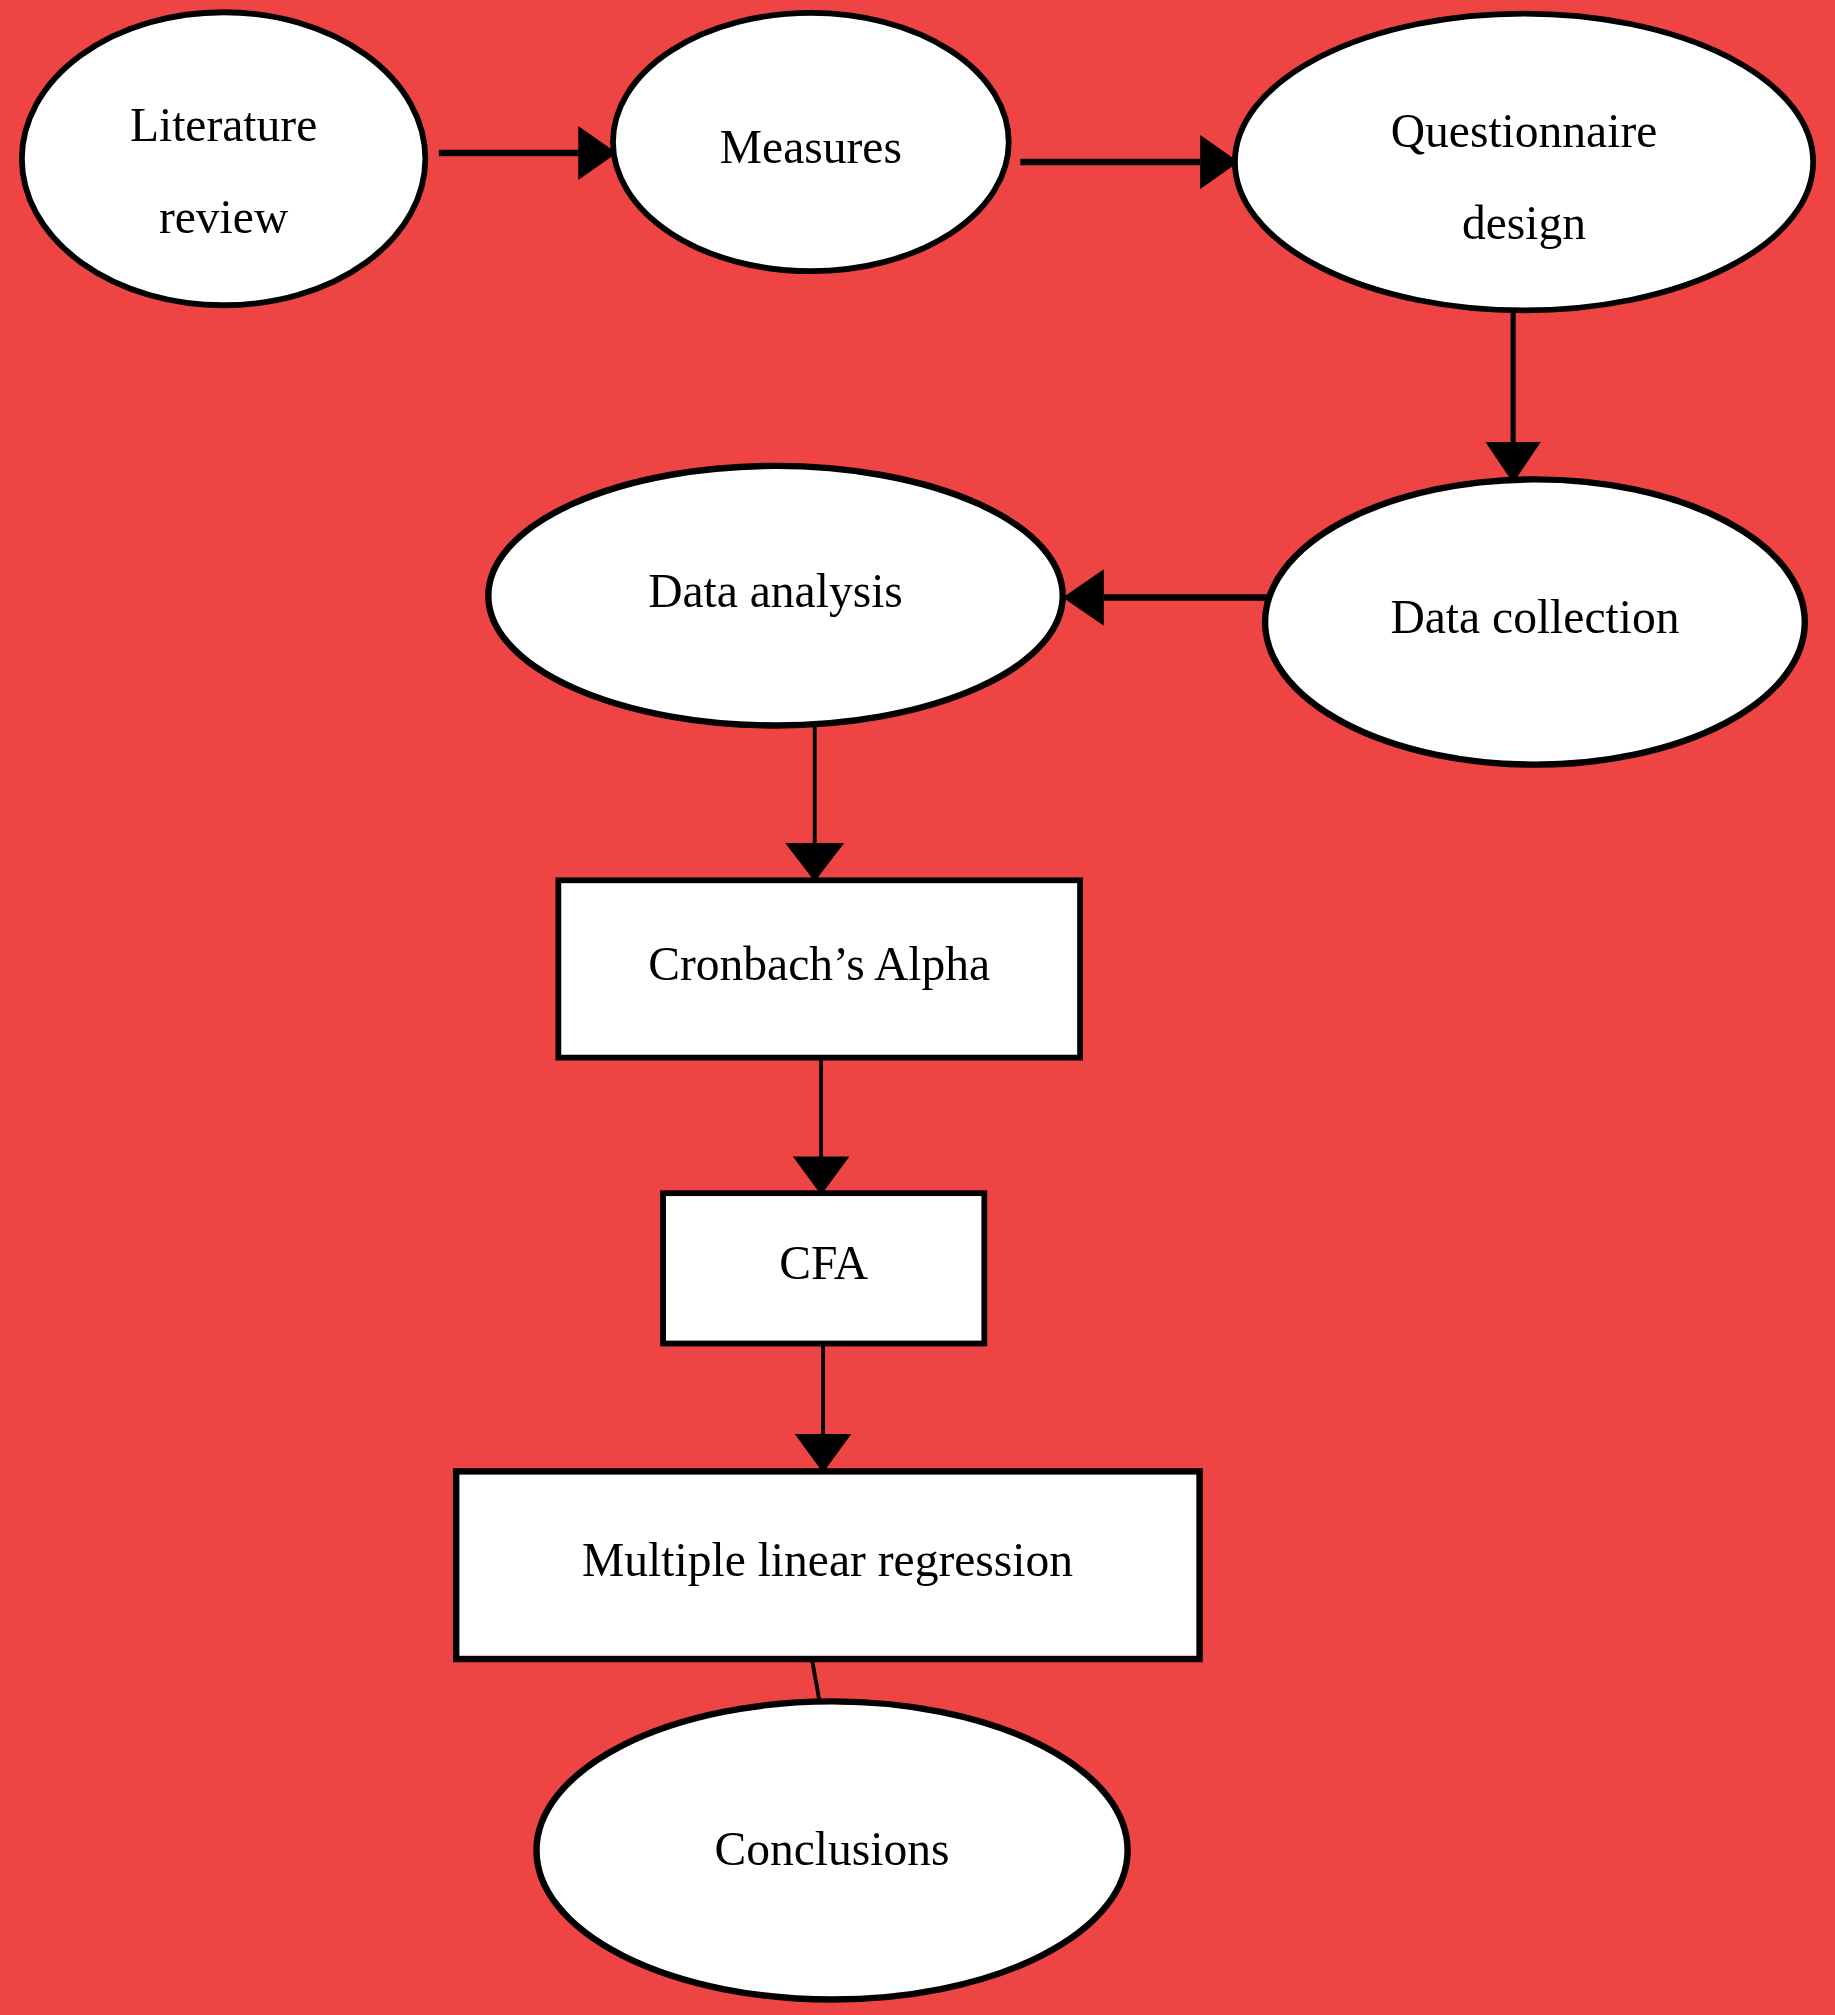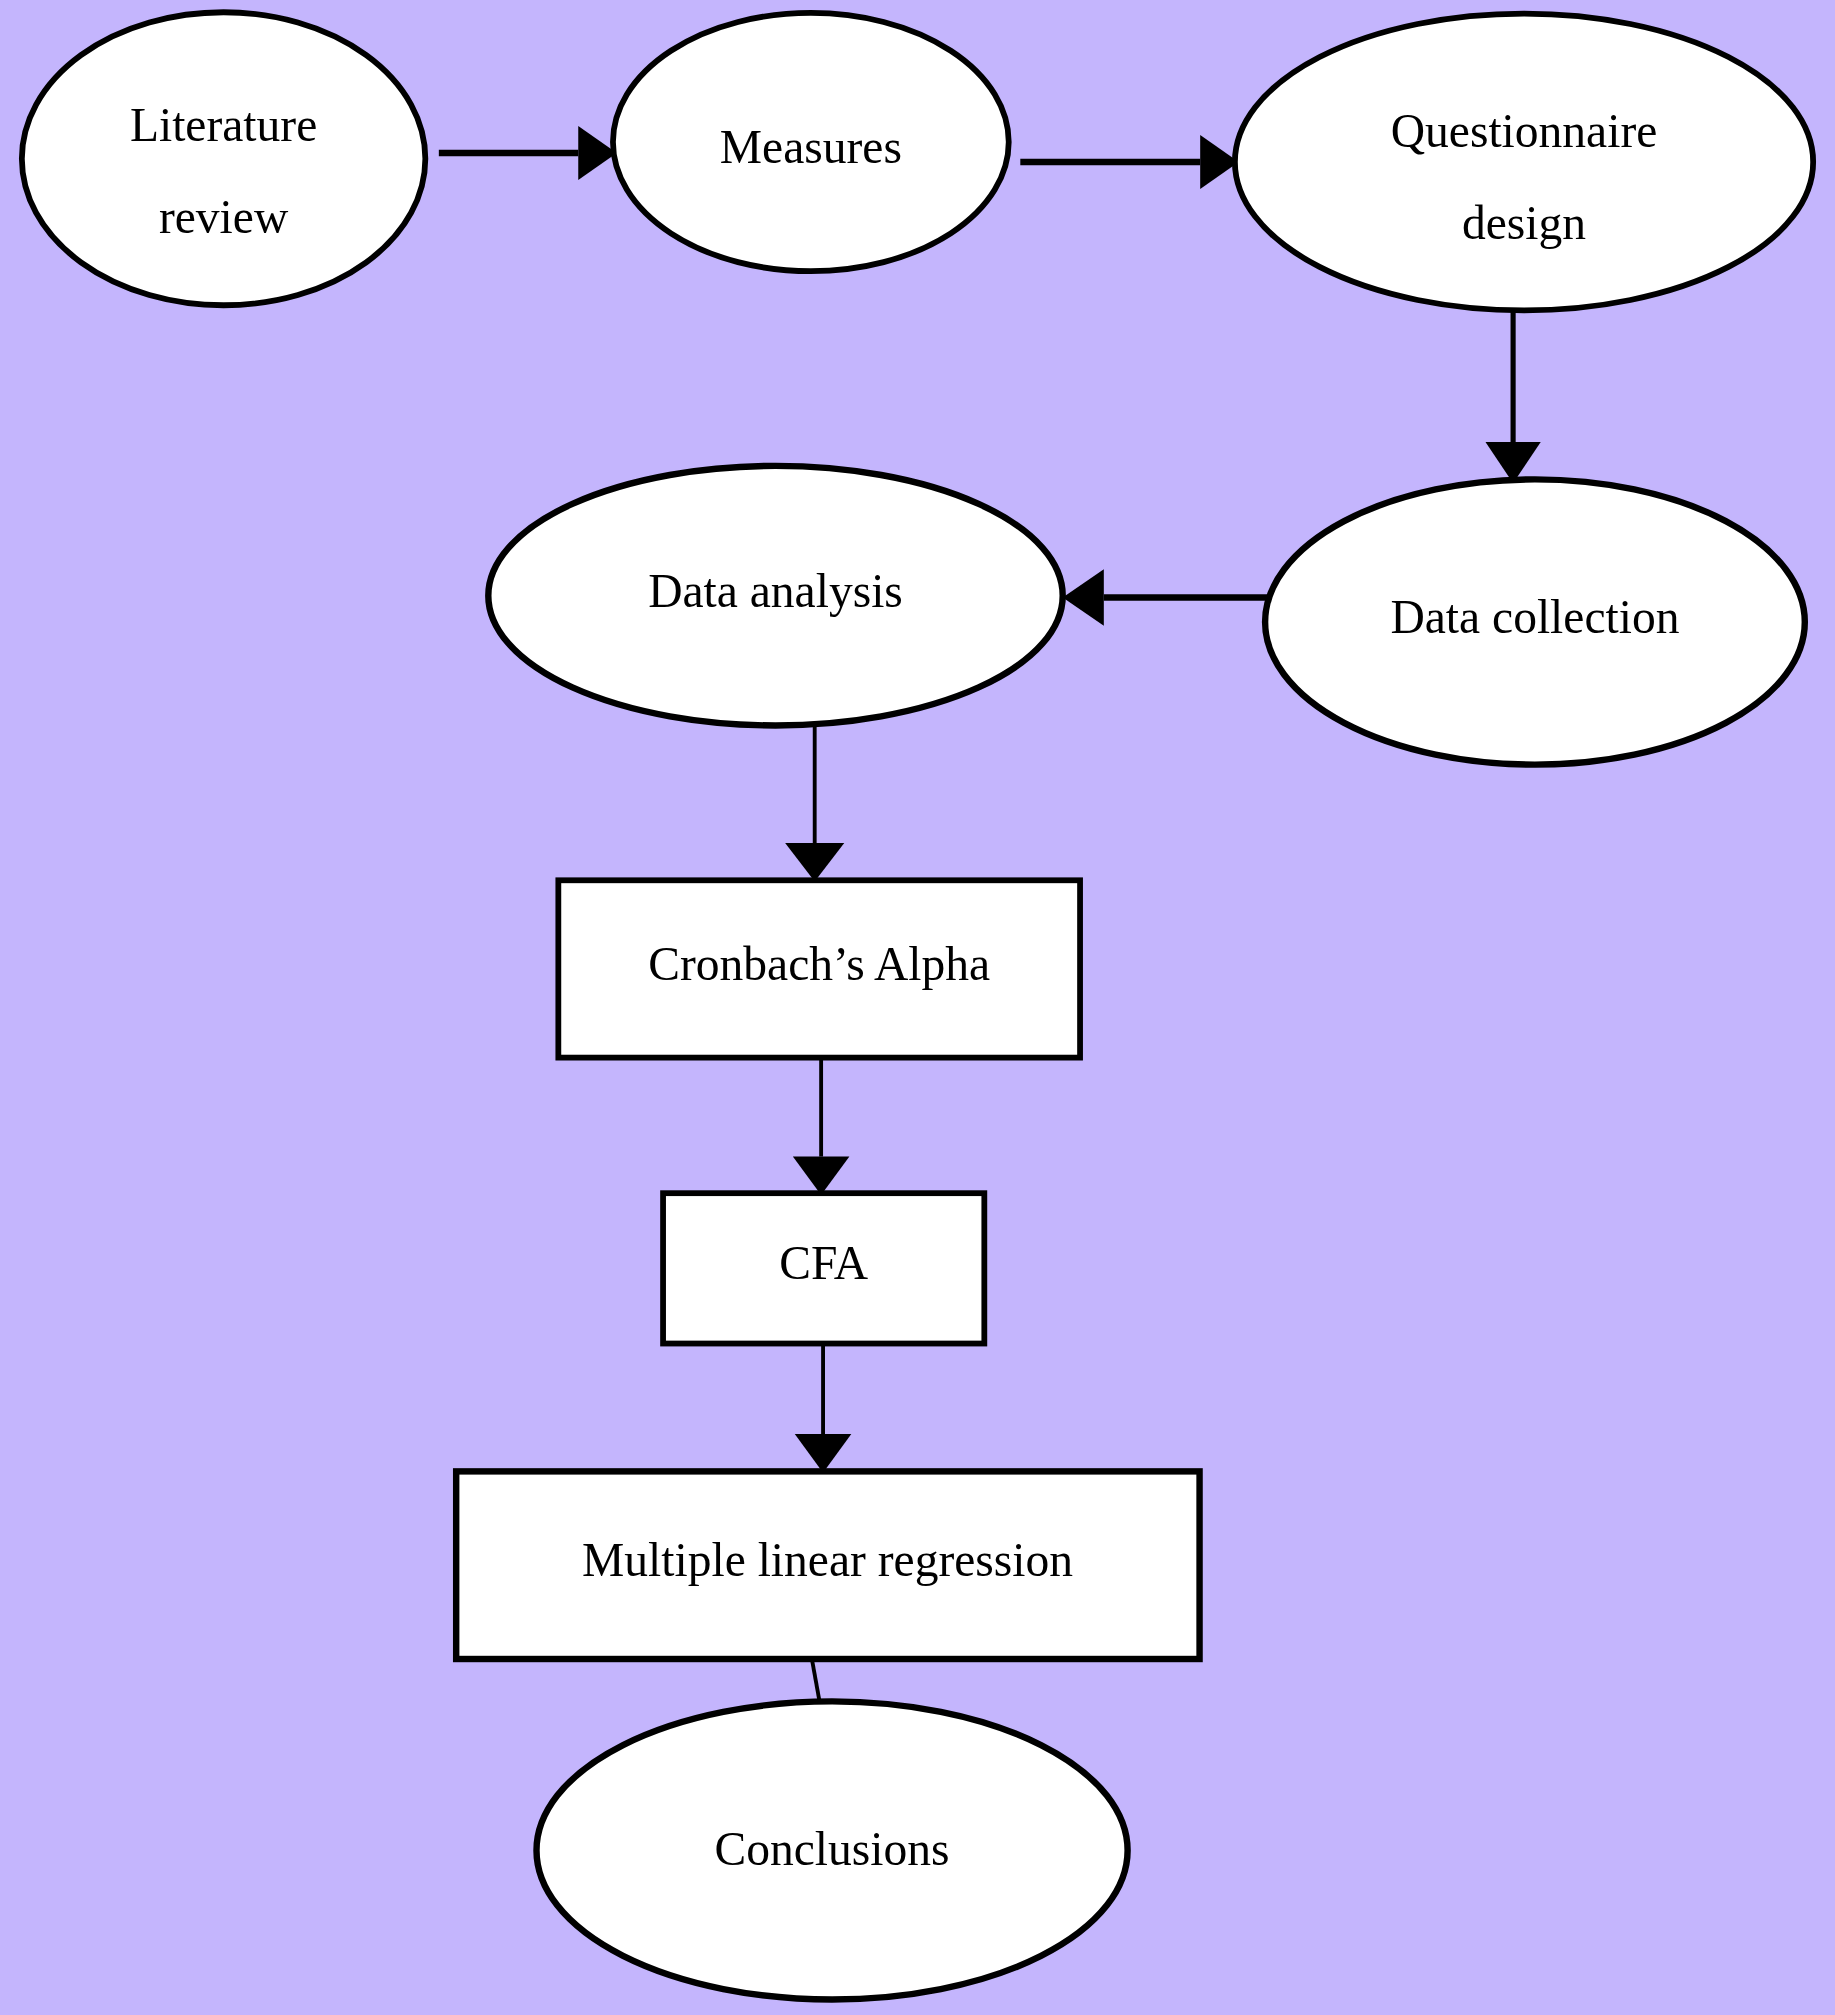--- a/index.html
+++ b/index.html
@@ -4,21 +4,21 @@
 <style>
   html, body {
     margin: 0;
     padding: 0;
     background: #ffffff;
   }
   #canvas {
     position: relative;
     width: 1835px;
     height: 2015px;
-    background: #c4b5fd;
+    background: #ef4444;
     overflow: hidden;
     font-family: "Liberation Serif", "DejaVu Serif", serif;
   }
   svg.flow {
     position: absolute;
     top: 0;
     left: 0;
     width: 1835px;
     height: 2015px;
   }

